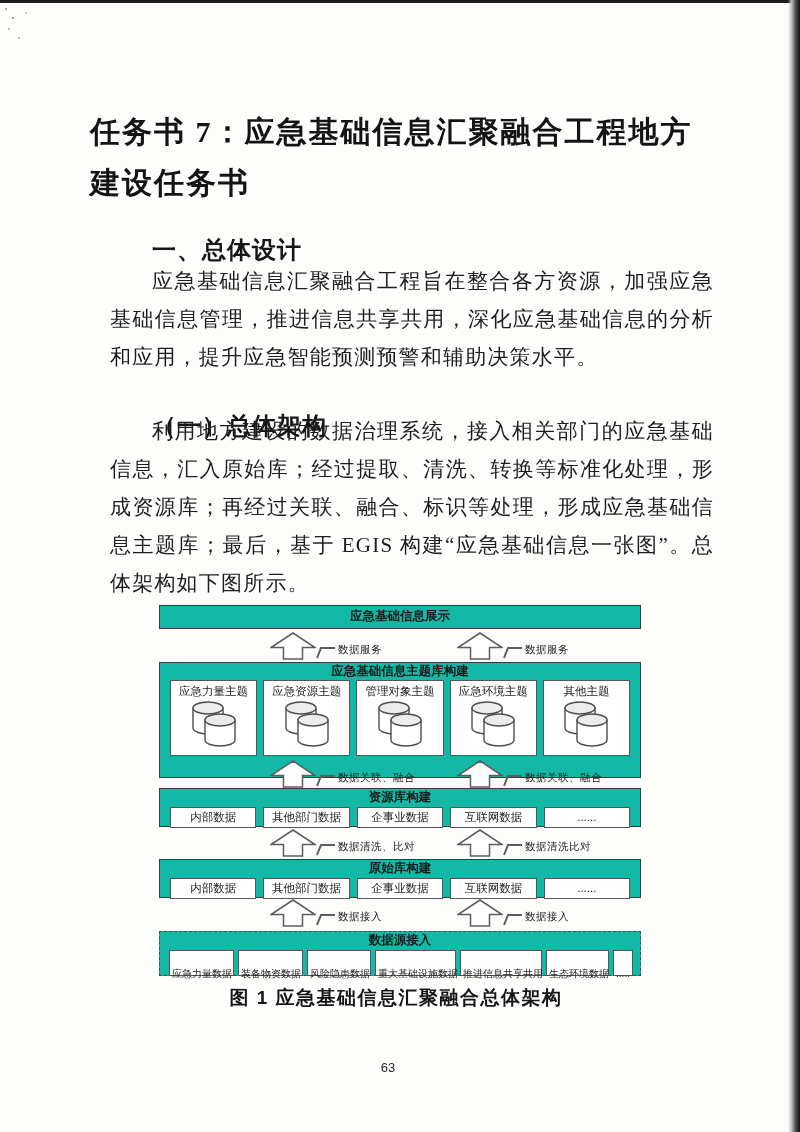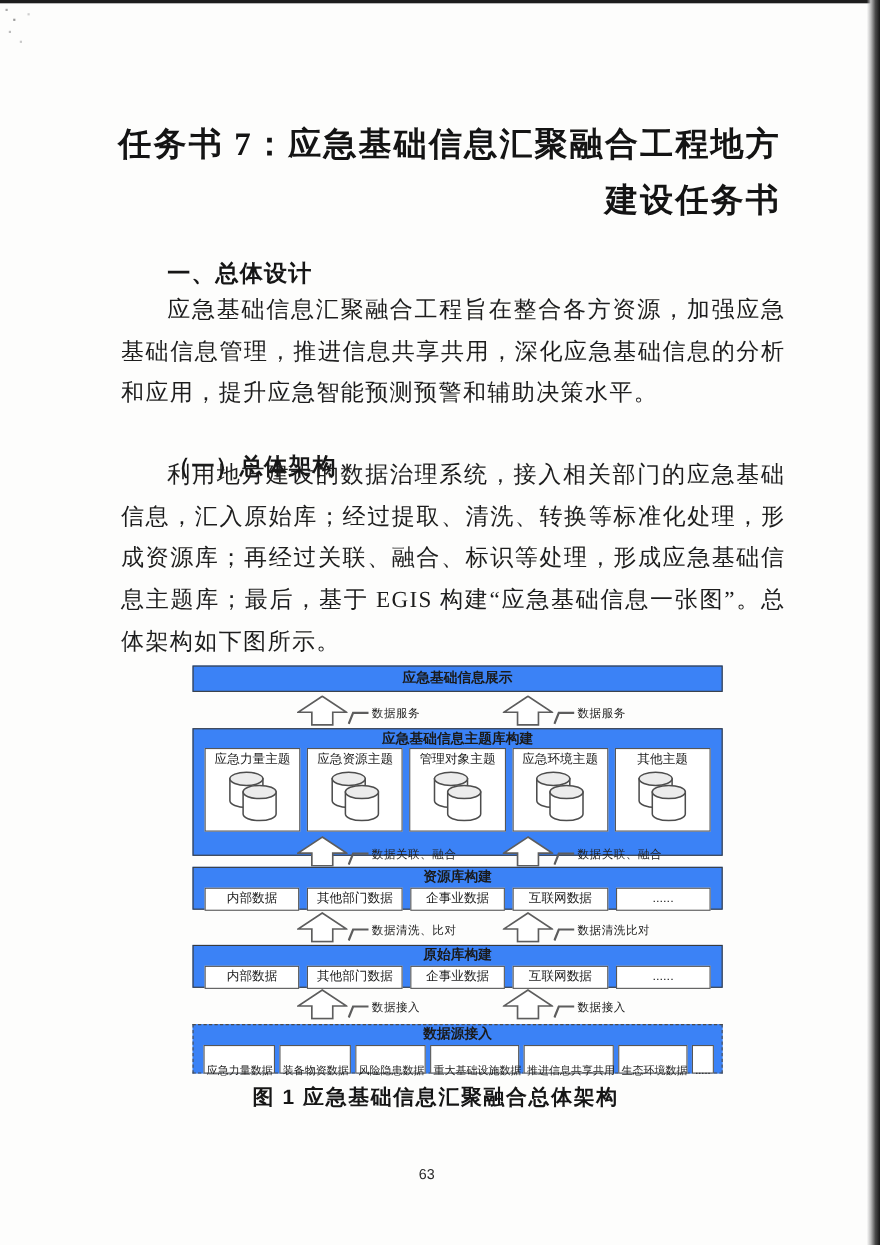--- a/index.html
+++ b/index.html
@@ -3,36 +3,36 @@
 <meta charset="utf-8">
 <style>
   html,body{margin:0;padding:0;background:#e9e9e9;}
   .page{position:relative;width:800px;height:1132px;background:#fdfdfc;overflow:hidden;color:#1b1b1b;}
   .scan-top{position:absolute;top:0;left:0;width:797px;height:3px;background:#1d1d1d;}
   .scan-right{position:absolute;top:0;right:0;width:12px;height:1132px;
     background:linear-gradient(to right, rgba(255,255,255,0), #bdbdbd 30%, #4a4a4a 65%, #141414 100%);}
   .scan-noise{position:absolute;top:8px;left:5px;width:2px;height:2px;background:#a9a9a9;
     box-shadow:7px 9px 0 #9b9b9b, 3px 20px 0 #bdbdbd, 13px 29px 0 #c9c9c9, 20px 4px 0 #cfcfcf;}
 
-  .doc-title{position:absolute;top:106px;left:90px;width:620px;margin:0;text-align:right;
+  .doc-title{position:absolute;top:106px;left:90px;width:620px;margin:0;text-align:left;
     font-family:"Liberation Serif","DejaVu Serif",serif;font-weight:bold;font-size:30px;
     line-height:51px;letter-spacing:2px;color:#141414;}
   .heading{position:absolute;left:152px;margin:0;font-family:"Liberation Sans","DejaVu Sans",sans-serif;
-    font-weight:bold;font-size:21px;color:#161616;letter-spacing:1px;}
+    font-weight:bold;font-size:24px;color:#161616;letter-spacing:1px;}
   .heading-1{top:234px;}
   .heading-2{top:386px;margin-top:24px;}
   .para{position:absolute;left:110px;width:604px;margin:0;
     font-family:"Liberation Serif","DejaVu Serif",serif;font-size:21px;line-height:38px;
     letter-spacing:1.2px;text-align:justify;text-justify:inter-character;text-indent:2em;color:#1d1d1d;}
   .para-1{top:262px;}
   .para-2{top:412px;}
 
   .diagram{position:absolute;left:159px;top:600px;width:484px;height:378px;
     font-family:"Liberation Sans","DejaVu Sans",sans-serif;color:#1a1a1a;}
-  .dlayer{position:absolute;left:16px;width:482px;border:1.5px solid #3a3a3a;background:#3b82f6;box-sizing:border-box;}
+  .dlayer{position:absolute;left:0;width:482px;border:1.5px solid #3a3a3a;background:#14b8a6;box-sizing:border-box;}
   .display-layer{top:5px;height:24px;}
   .display-layer .layer-title{line-height:20px;}
   .layer-title{display:block;text-align:center;font-weight:bold;font-size:12.5px;line-height:17px;}
 
   .theme-layer{top:62px;height:116px;}
   .theme-row{display:flex;gap:6px;padding:0 10px;}
   .theme-box{flex:1;border:1px solid #565656;height:74px;text-align:center;background:#fff;}
   .t-label{display:block;font-size:11.5px;line-height:16px;padding-top:2px;white-space:nowrap;}
   .cyl-svg{display:block;margin:0 auto;}
 

